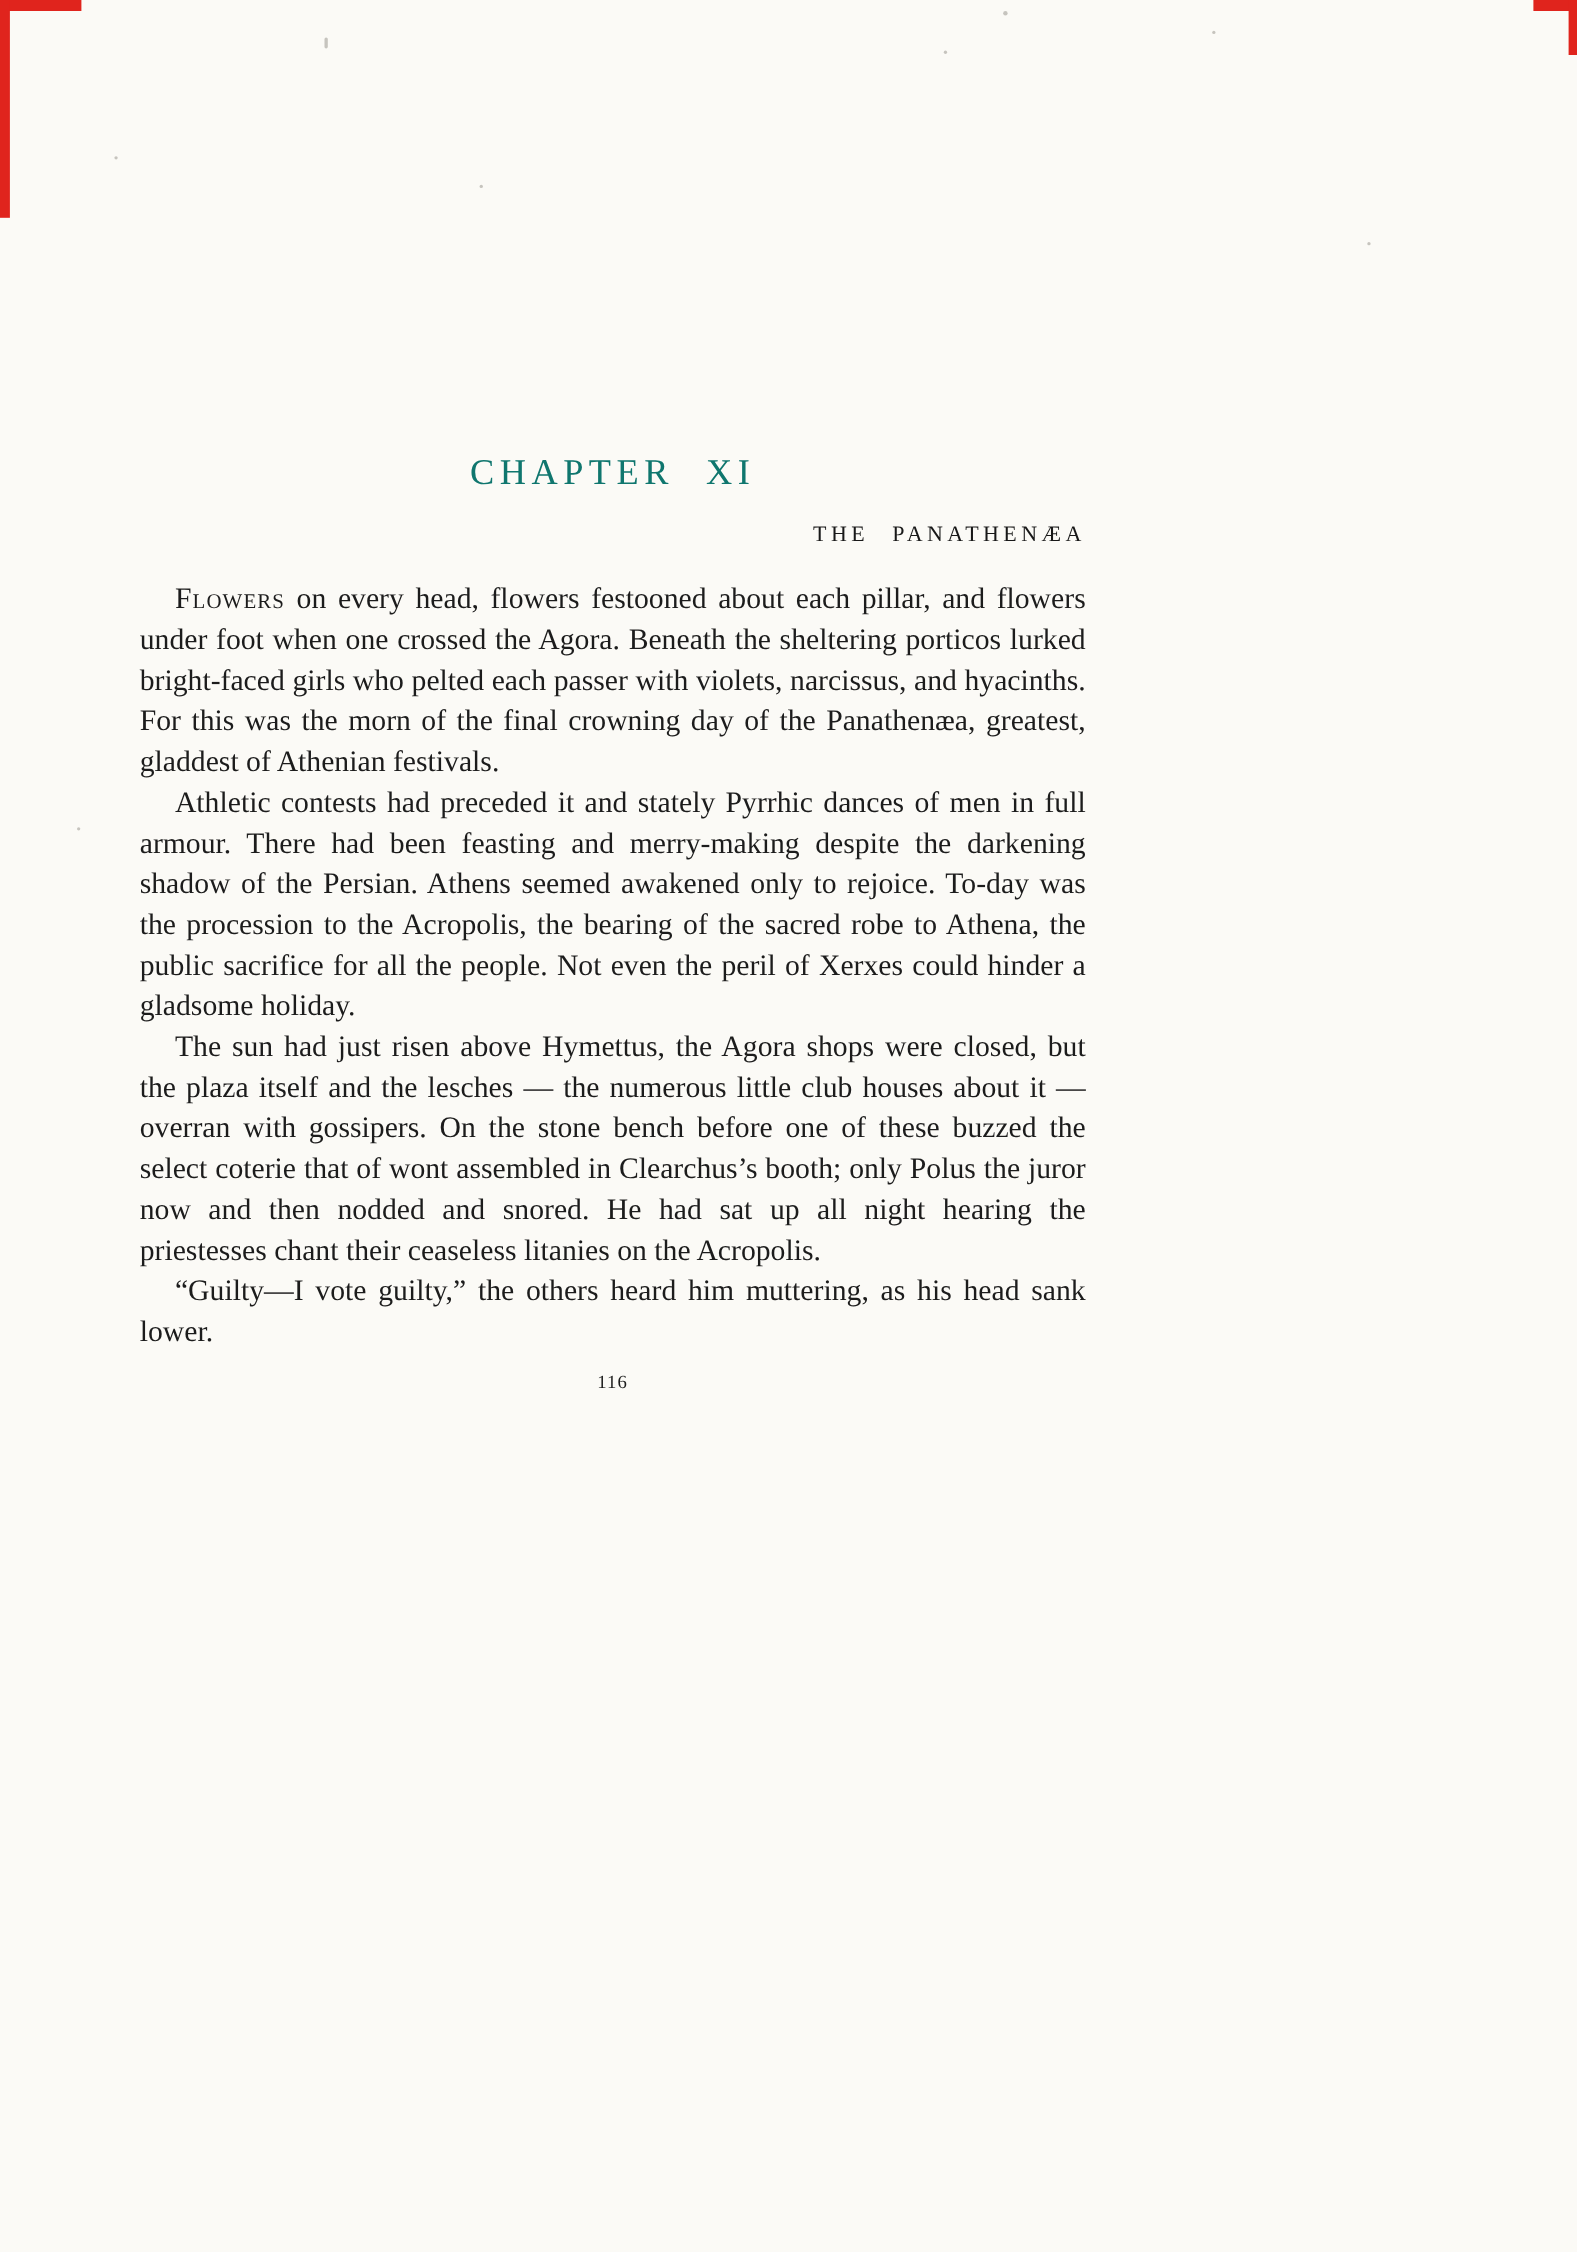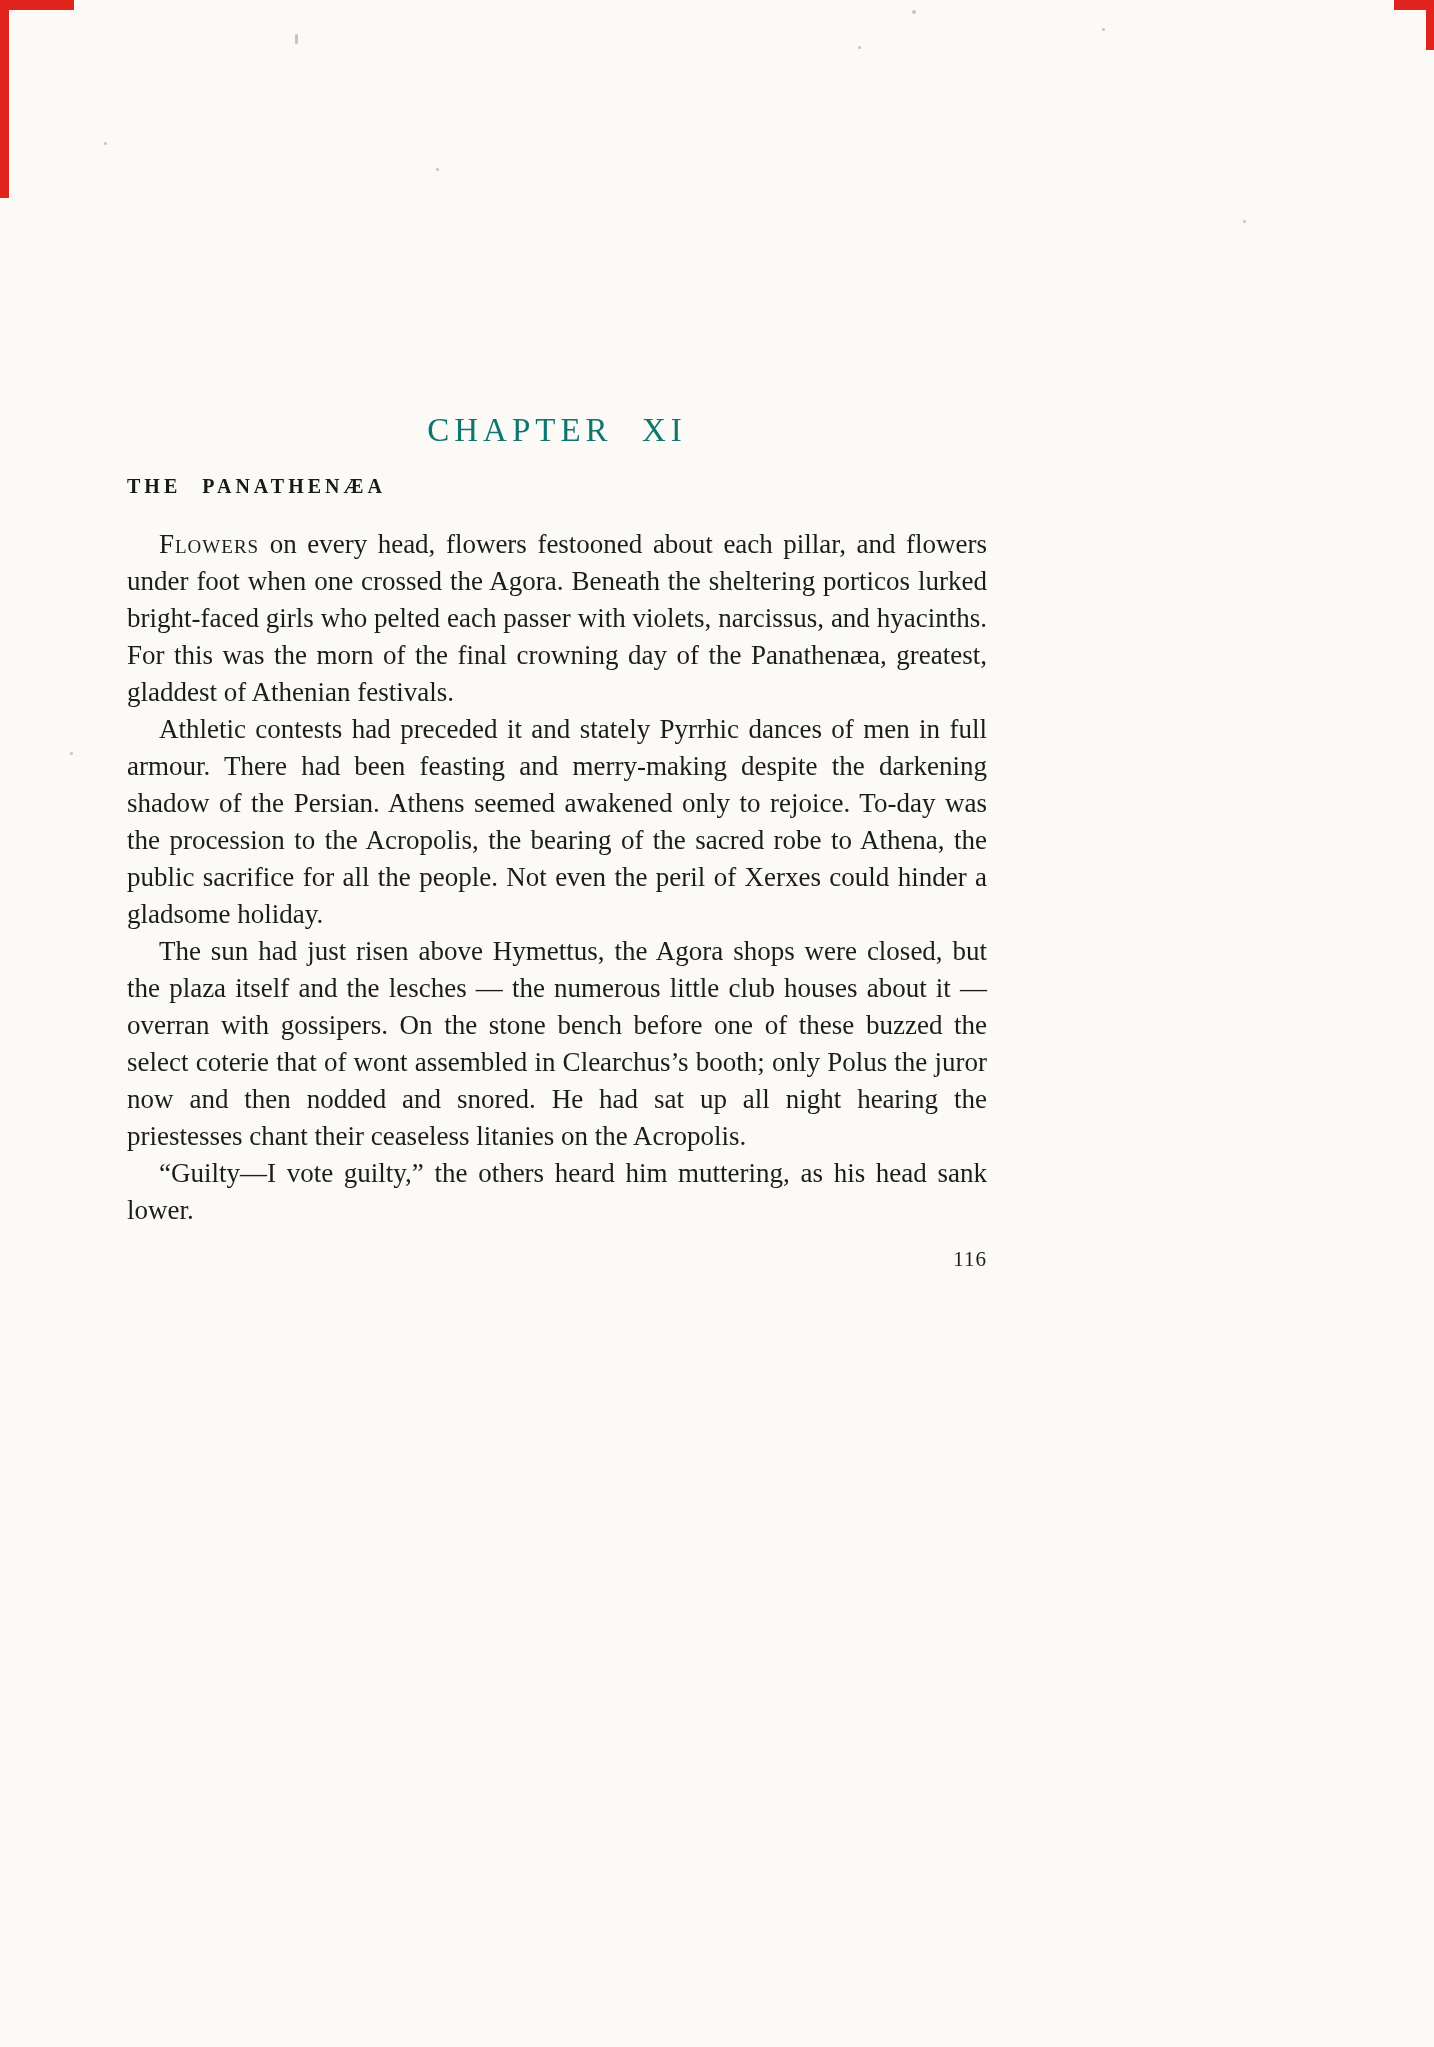--- a/index.html
+++ b/index.html
@@ -47,23 +47,23 @@
     text-align: center;
     font-size: 33px;
     font-weight: normal;
     letter-spacing: 5px;
     word-spacing: 16px;
     color: #0f766e;
   }
 
   .section-heading {
     margin: 0 0 28px 0;
-    text-align: left;
+    text-align: right;
     font-size: 20px;
-    font-weight: bold;
+    font-weight: normal;
     letter-spacing: 4px;
     word-spacing: 12px;
     color: #181818;
   }
 
   .body-text p {
     margin: 0;
     font-size: 27px;
     line-height: 37px;
     text-align: justify;
@@ -71,22 +71,22 @@
     color: #1c1c1c;
   }
 
   .lead-word {
     font-variant: small-caps;
     letter-spacing: 1px;
   }
 
   .page-number {
     margin-top: 18px;
-    text-align: right;
-    font-size: 21px;
+    text-align: center;
+    font-size: 17px;
     letter-spacing: 1px;
     color: #1c1c1c;
   }
 </style>
 </head>
 <body>
 
 <div class="page">
 
   <div class="scan-mark mark-top-left-h"></div>

